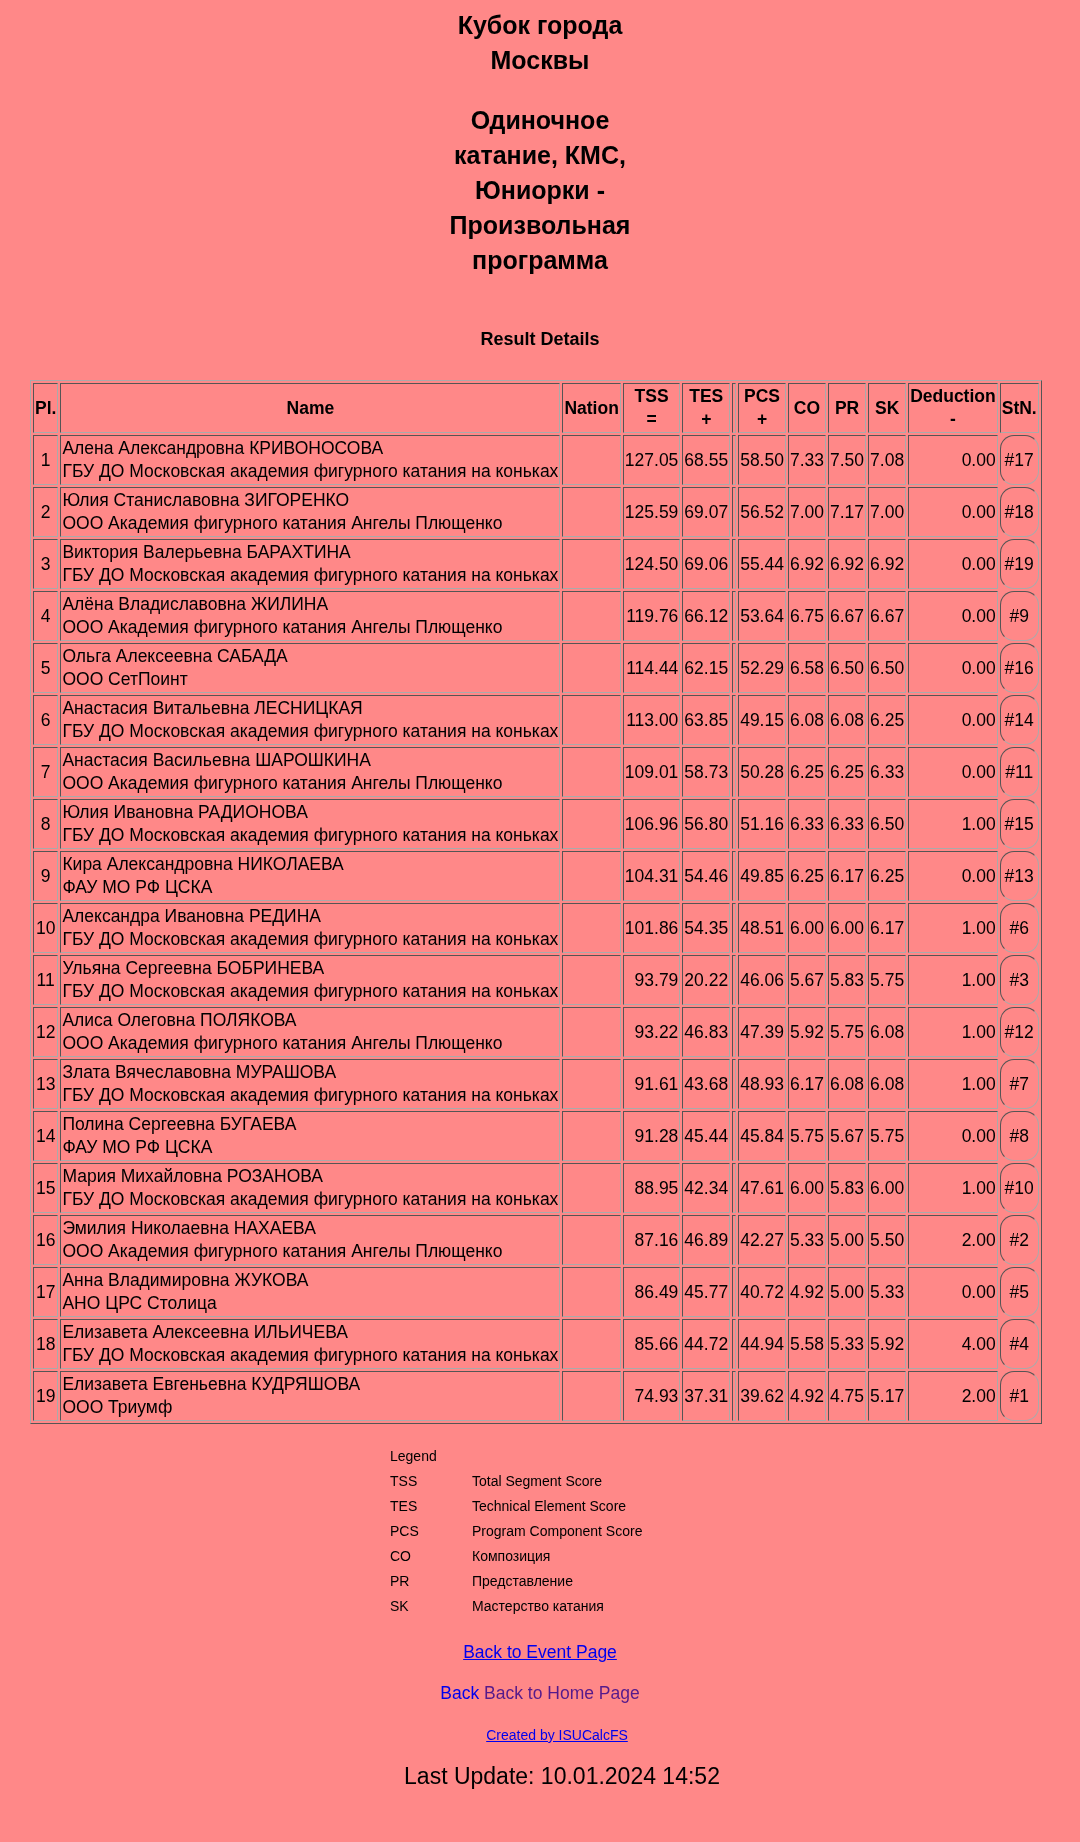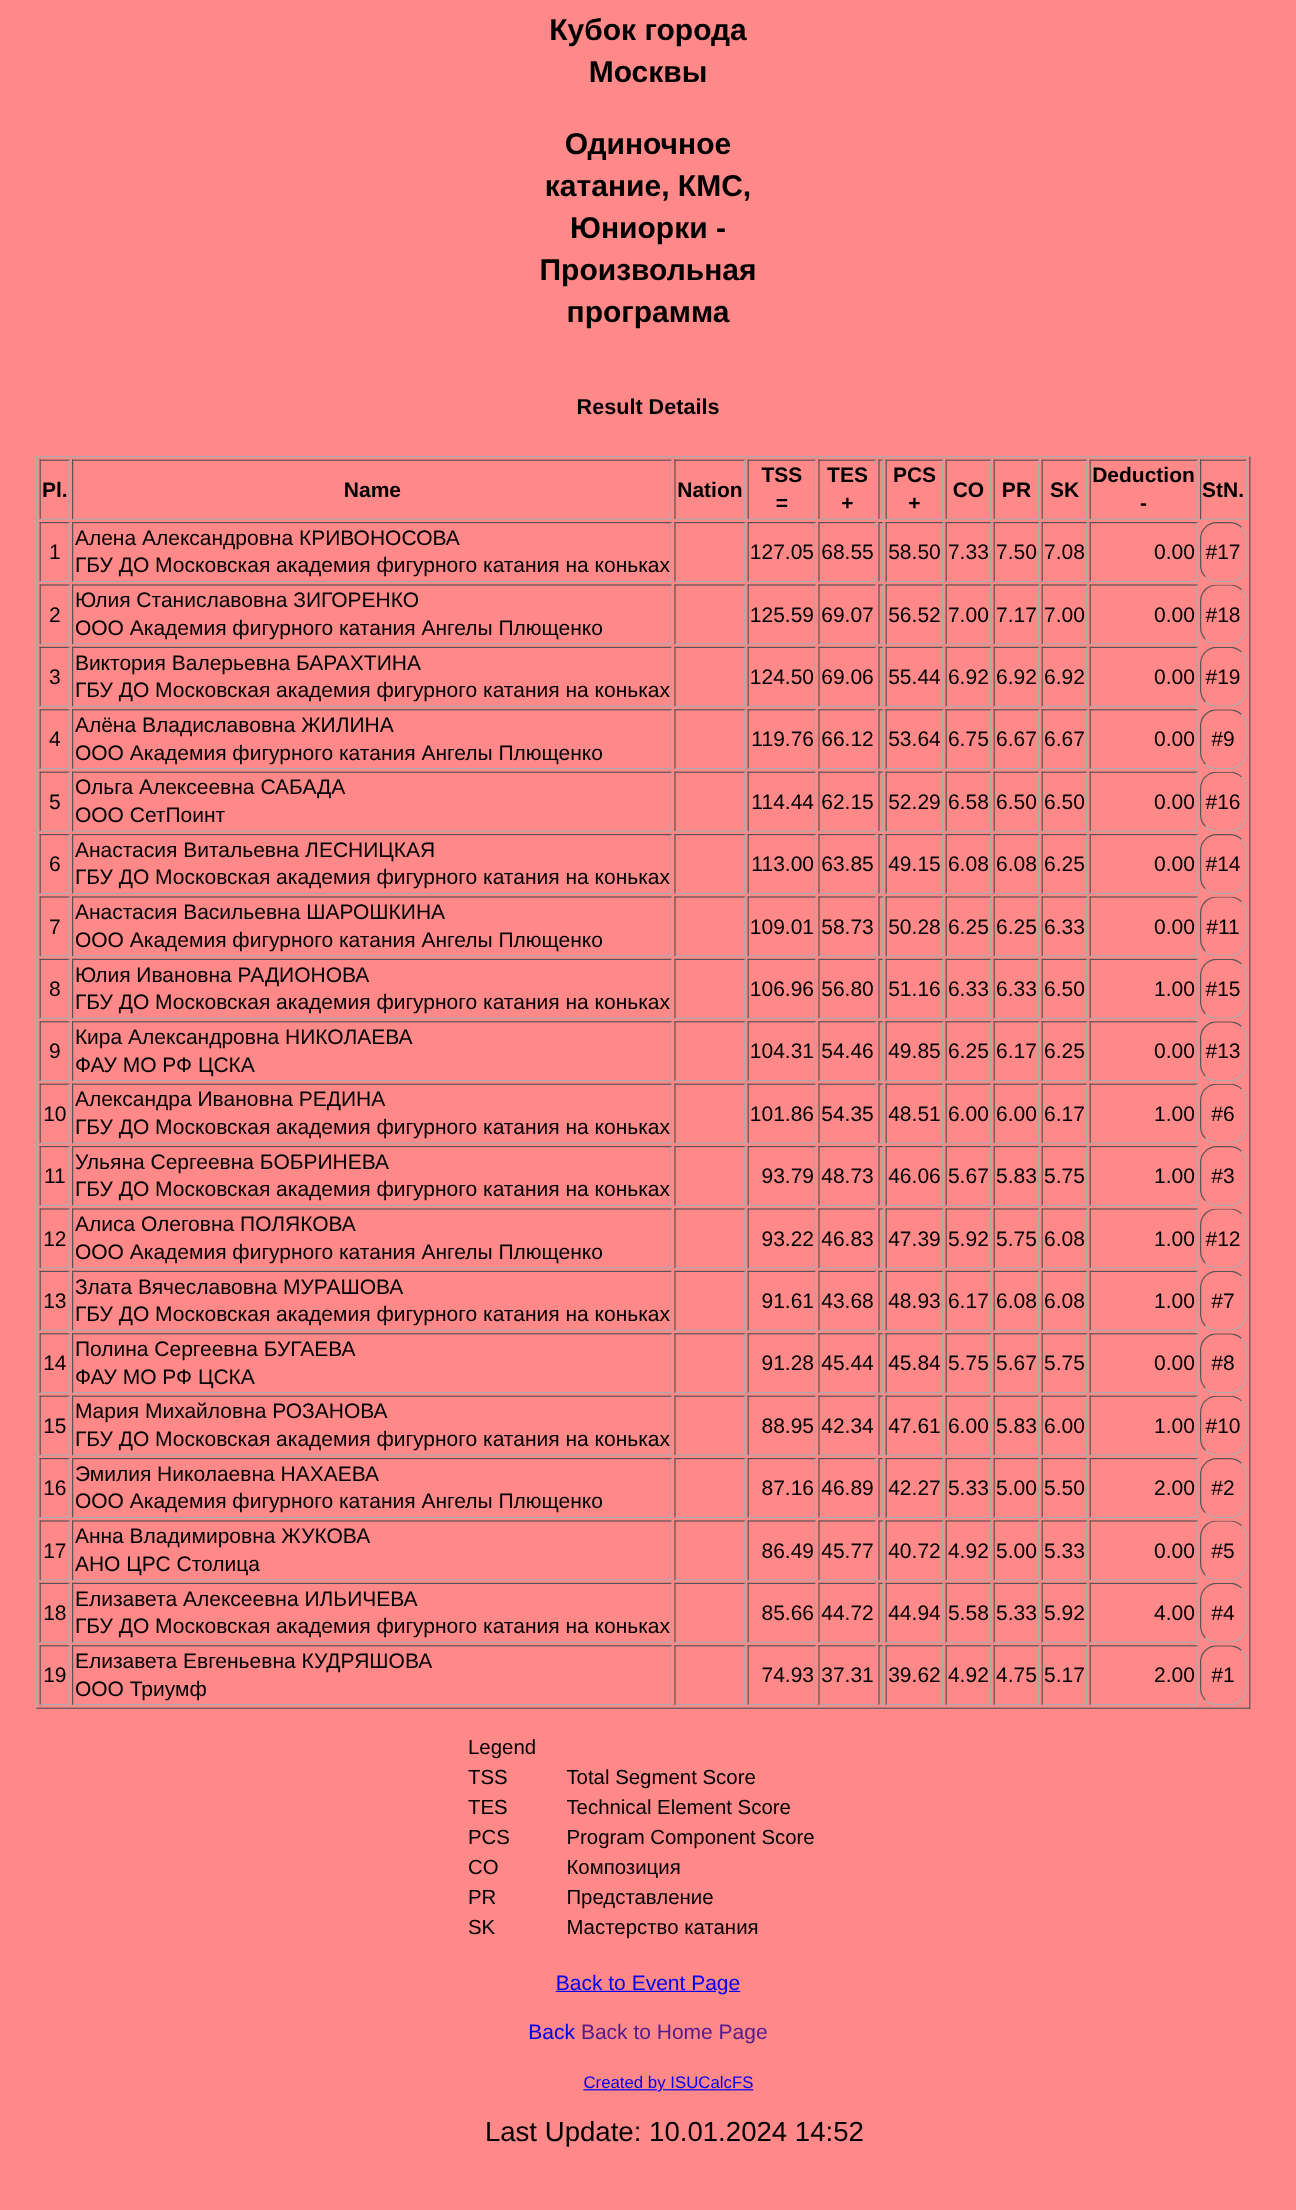--- a/index.html
+++ b/index.html
@@ -34,21 +34,21 @@
     vertical-align: middle;
   }
   table.results th { font-weight: bold; text-align: center; height: 46px; line-height: 23px; font-size: 17.5px; }
   table.results td { height: 46px; }
   td.pl { text-align: center; width: 22px; }
   td.name { text-align: left; line-height: 23px; white-space: nowrap; }
   td.nation { width: 54px; }
   td.num { text-align: right; white-space: nowrap; }
   td.sep, th.sep { width: 3px; padding: 0; }
   td.stn { text-align: center; border-radius: 14px; }
-  .legend { margin: 20px 0 0 390px; font-size: 17px; line-height: 25px; }
+  .legend { margin: 20px 0 0 390px; font-size: 14px; line-height: 25px; }
   .legend .lrow { display: flex; }
   .legend .abbr { width: 82px; }
   .links { text-align: center; margin-top: 22px; }
   .links a { color: #0000ee; text-decoration: underline; }
   .l1 { font-size: 17.5px; line-height: 22px; }
   .l2 { font-size: 17.5px; line-height: 22px; margin-top: 19px; text-align: center; }
   .l2 .b1 { color: #0000ee; }
   .l2 .b2 { color: #551a8b; }
   .l3 { font-size: 14px; margin-top: 22px; line-height: 18px; margin-left: 34px; }
   .l4 { font-size: 23px; margin-top: 20px; line-height: 24px; padding-left: 44px; }
@@ -252,21 +252,21 @@
           <td class="stn">#6</td>
         </tr>
         <tr>
           <td class="pl">11</td>
           <td class="name">
             <div>Ульяна Сергеевна БОБРИНЕВА</div>
             <div>ГБУ ДО Московская академия фигурного катания на коньках</div>
           </td>
           <td class="nation"></td>
           <td class="num">93.79</td>
-          <td class="num">48.73</td>
+          <td class="num">20.22</td>
           <td class="sep"></td>
           <td class="num">46.06</td>
           <td class="num">5.67</td>
           <td class="num">5.83</td>
           <td class="num">5.75</td>
           <td class="num">1.00</td>
           <td class="stn">#3</td>
         </tr>
         <tr>
           <td class="pl">12</td>

